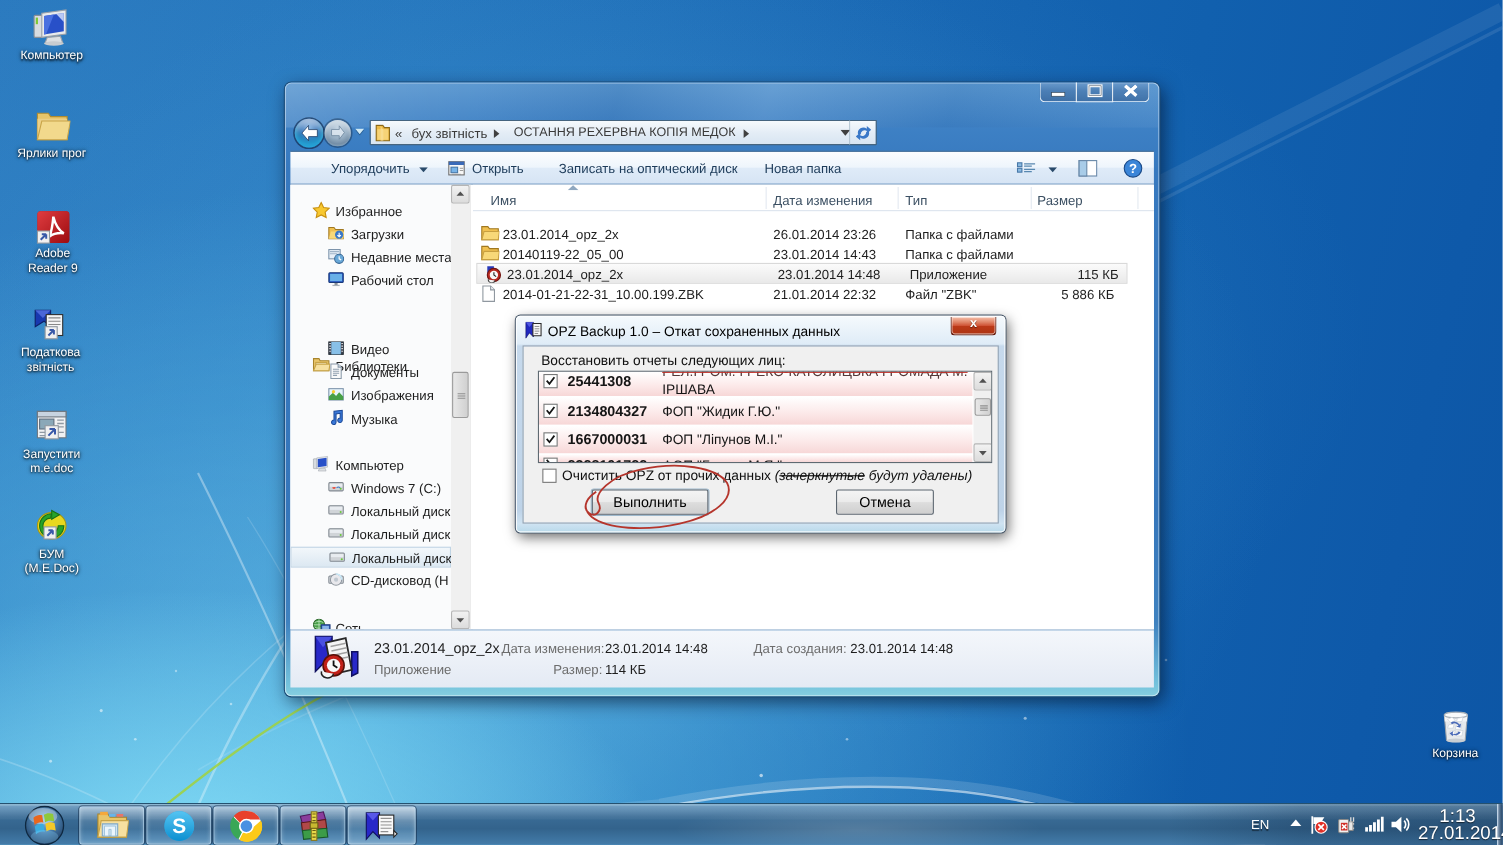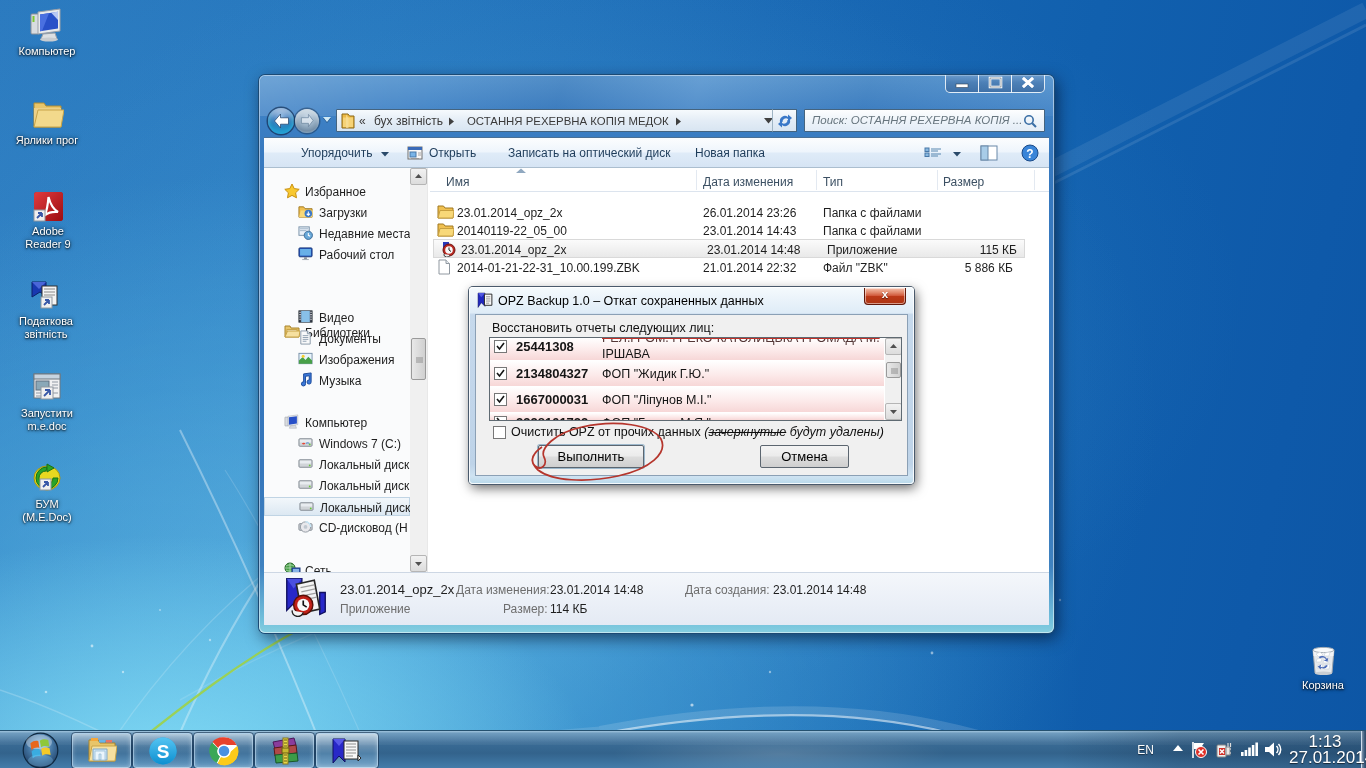--- a/index.html
+++ b/index.html
@@ -383,26 +383,20 @@
   <div id="crumbdrop"><svg width="9" height="6" style="margin-top:8px;">
           <path d="M0 0 L9 0 L4.5 5.5 Z" fill="#404040"></path>
         </svg></div>
 </div>
 <div id="refreshbox">
       <svg style="position:absolute;left:4px;top:3px;" width="16" height="16" viewBox="0 0 16 16">
   <path d="M3 9 A5 5 0 0 1 11 4 L11 1.5 L15 5 L11 8.5 L11 6 A3.5 3.5 0 0 0 5.5 9 Z" fill="#3a78c8"></path>
   <path d="M13 7 A5 5 0 0 1 5 12 L5 14.5 L1 11 L5 7.5 L5 10 A3.5 3.5 0 0 0 10.5 7 Z" fill="#3a78c8"></path>
 </svg>
     </div>
-<div id="searchbox"><span style="margin-left:7px;">Поиск: ОСТАННЯ РЕХЕРВНА КОПІЯ ...</span>
-  <svg style="position:absolute;right:6px;top:4px;" width="15" height="15" viewBox="0 0 15 15">
-    <circle cx="6" cy="6" r="4.2" fill="none" stroke="#3a6ea5" stroke-width="1.6"></circle>
-    <path d="M9.2 9.2 L13 13" stroke="#3a6ea5" stroke-width="2"></path>
-  </svg>
-</div>
 <div id="toolbar">
   <span class="tbitem" style="left:37px;">Упорядочить</span>
   <svg class="tbitem" style="left:117px; top:14px;" width="8" height="5">
         <path d="M0 0 L8 0 L4 4.5 Z" fill="#2a4a6a"></path>
       </svg>
   <svg class="tbitem" style="left:143px; top:7px;" width="16" height="16" viewBox="0 0 16 16">
     <rect x="1" y="2" width="14" height="12" fill="#f8f8f8" stroke="#707070"></rect>
     <rect x="1" y="2" width="14" height="3" fill="#3a6ab8"></rect>
     <rect x="3" y="7" width="6" height="5" fill="#78b4e8" stroke="#4878a8"></rect>
     <path d="M11 8 h3 M11 10 h3 M4 13.5 h8" stroke="#909090" stroke-width="0.8"></path>

